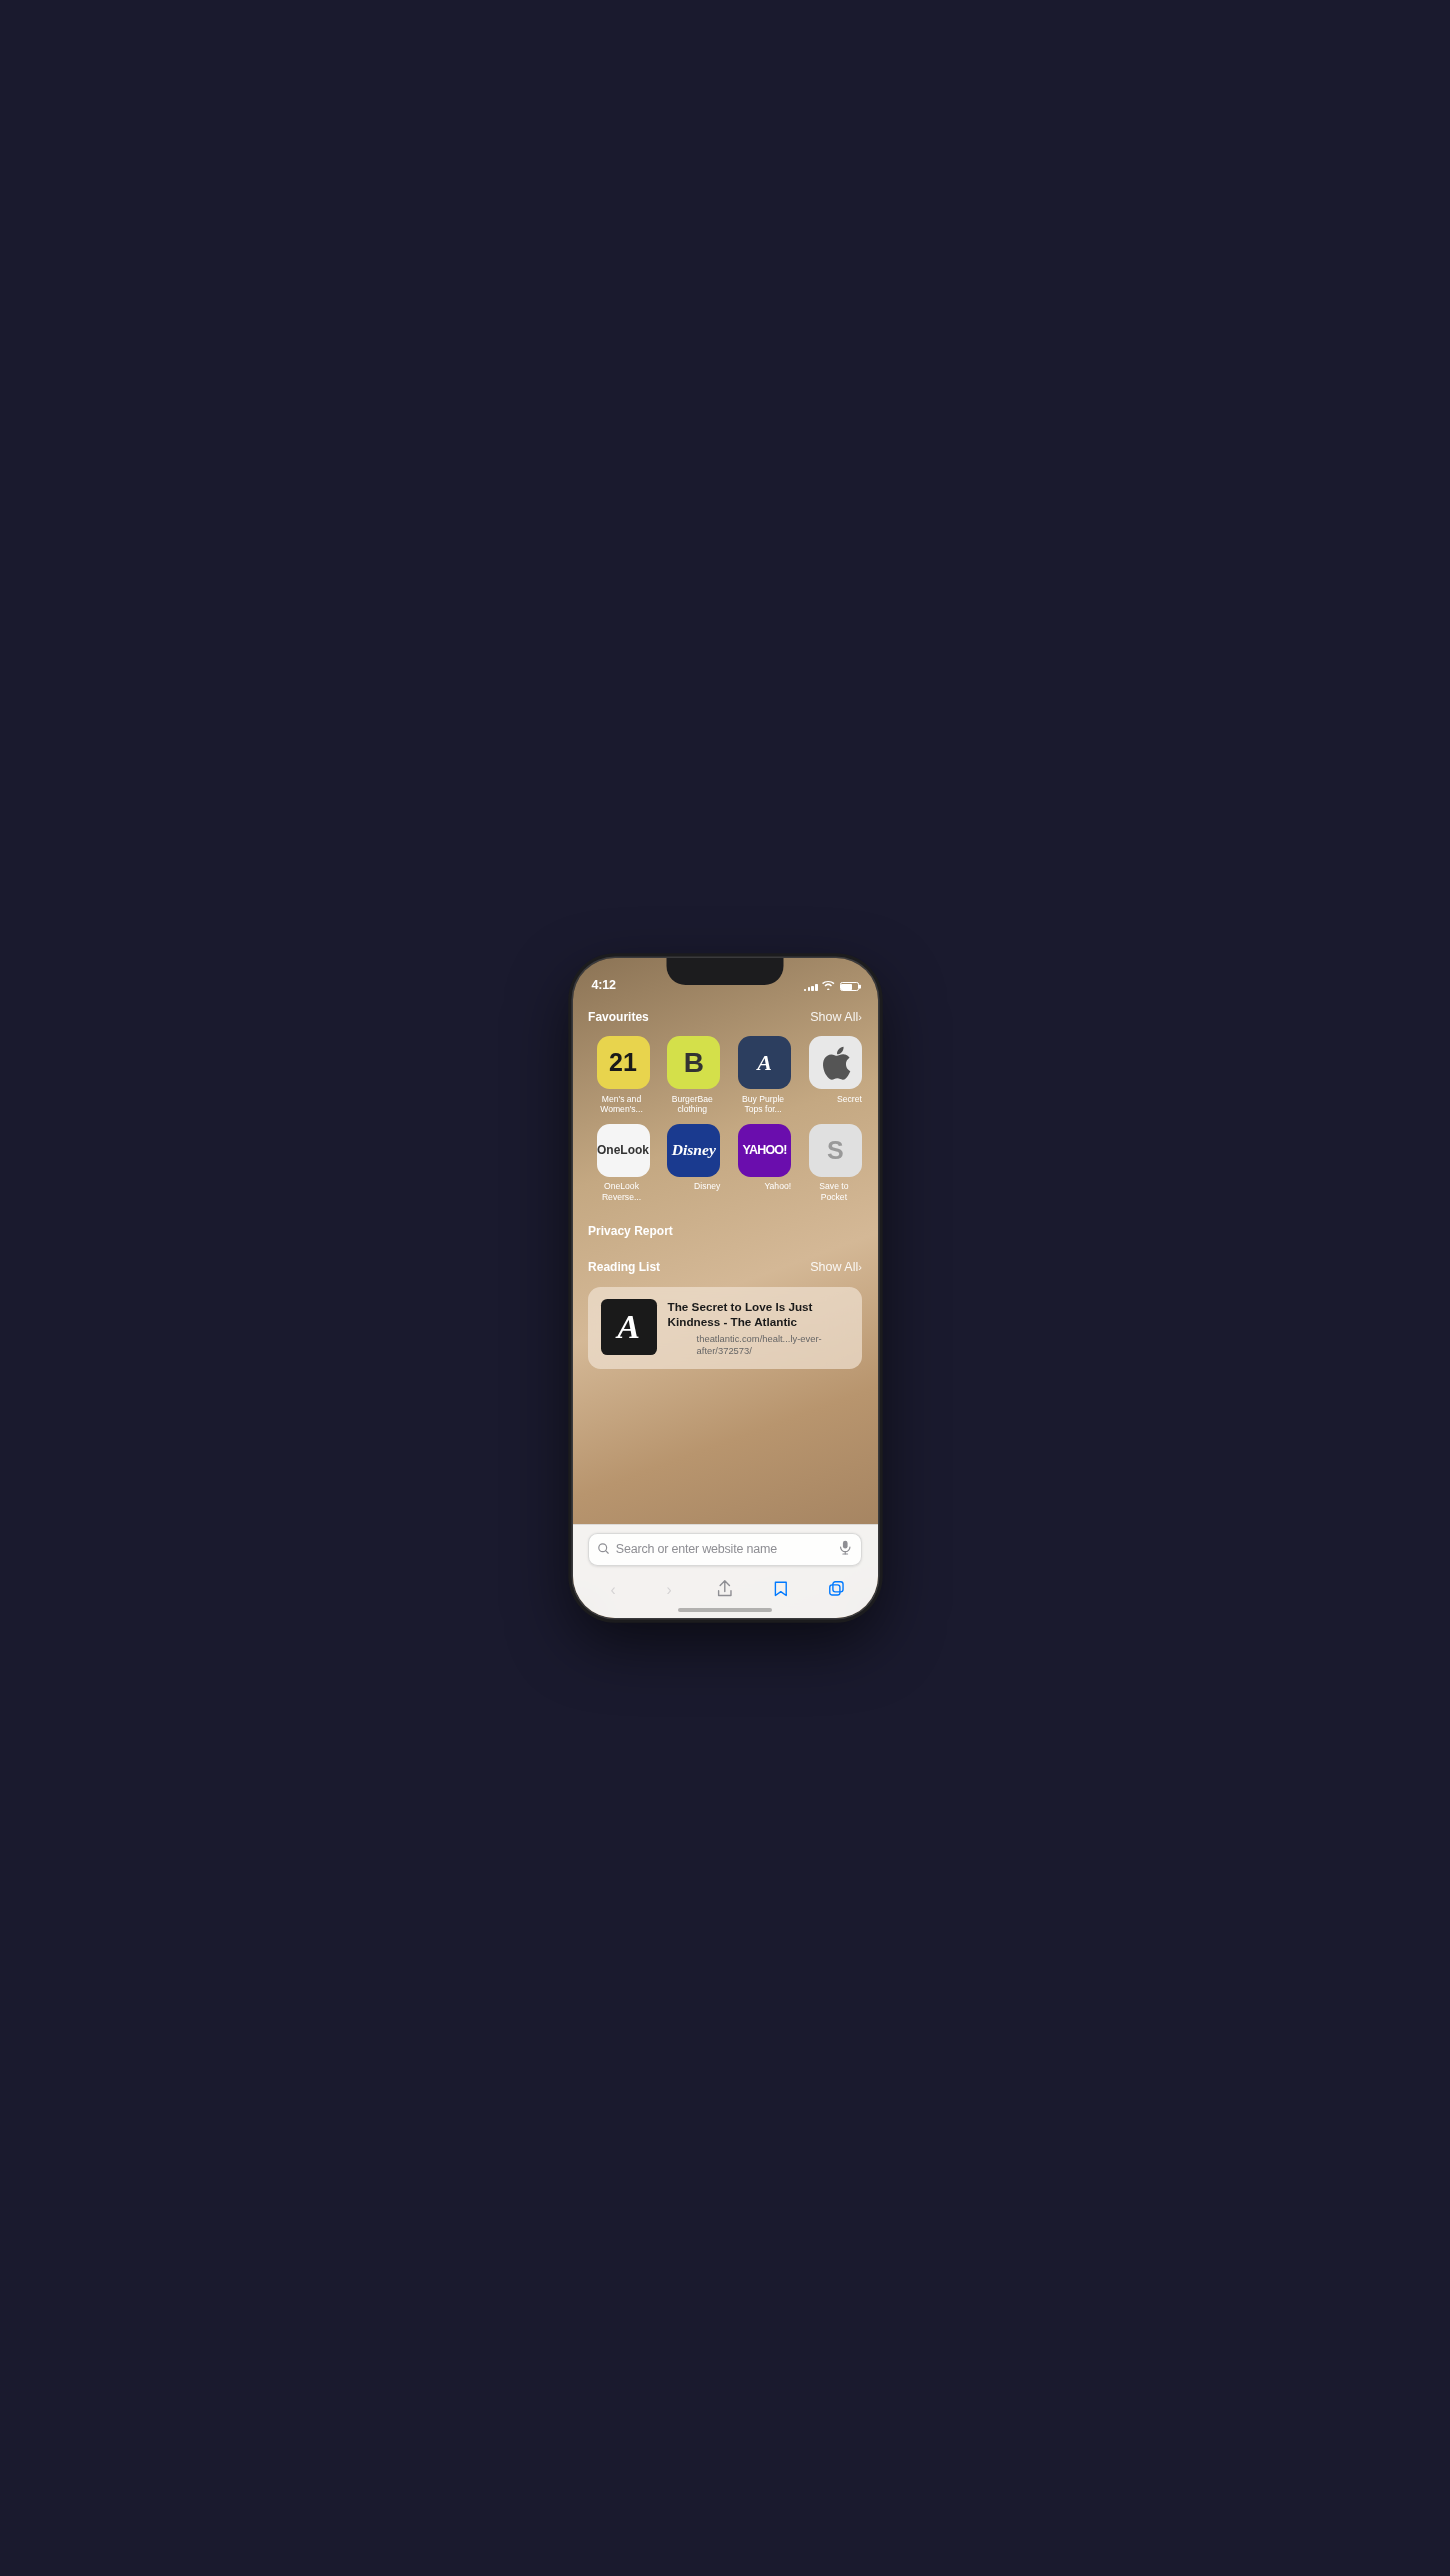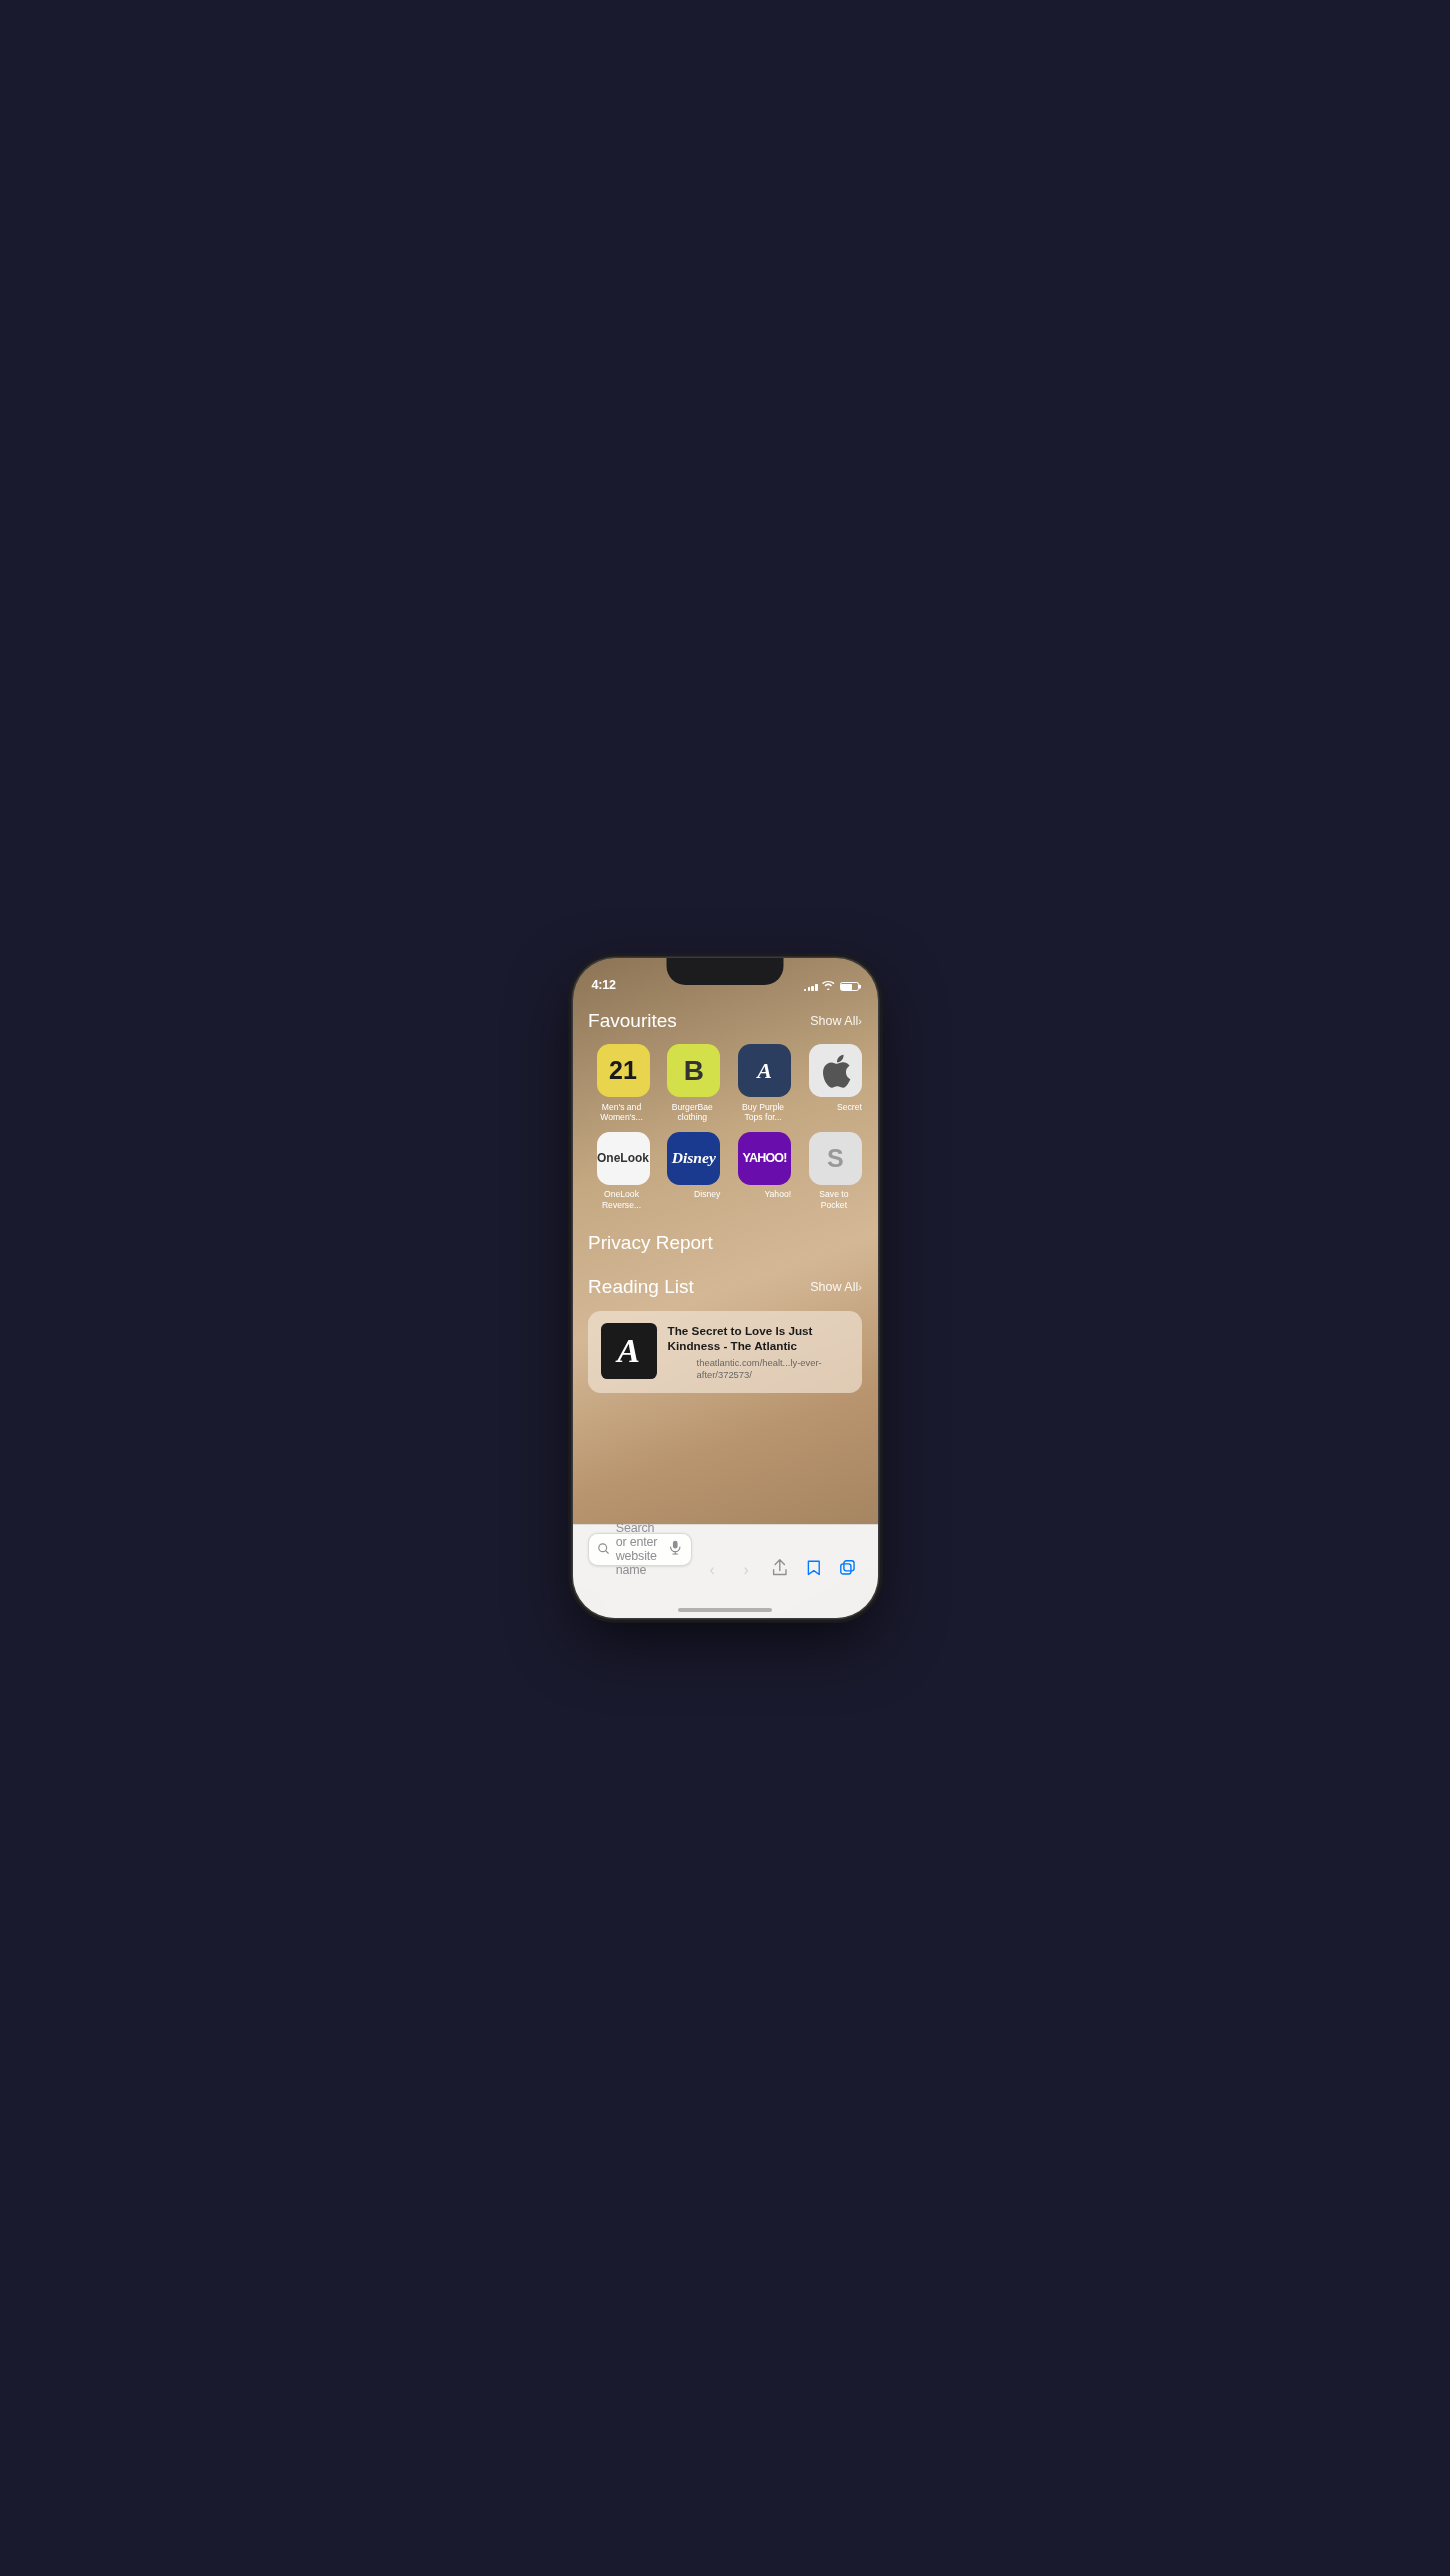--- a/index.html
+++ b/index.html
@@ -141,22 +141,22 @@
     }
     .content::-webkit-scrollbar { display: none; }
     
     .section-header {
       display: flex;
       align-items: center;
       justify-content: space-between;
       margin-bottom: 12.5px;
     }
     .section-title {
-      font-size: 19px;
-      font-weight: 400;
+      font-size: 12px;
+      font-weight: 700;
       color: white;
     }
     .show-all-btn {
       font-size: 12.5px;
       color: white;
       opacity: 0.9;
       display: flex;
       align-items: center;
       gap: 0;
       cursor: pointer;
@@ -313,21 +313,21 @@
     .bottom-bar {
       position: absolute;
       bottom: 0;
       left: 0;
       right: 0;
       height: 94px;
       background: rgba(248, 248, 248, 0.95);
       backdrop-filter: blur(15.6px);
       border-top: 0.4px solid rgba(0,0,0,0.1);
       display: flex;
-      flex-direction: row;
+      flex-direction: column;
       padding: 0 12.5px;
     }
     .search-bar {
       margin: 7.8px 3.1px 0;
       background: rgba(255,255,255,0.9);
       border: 0.4px solid rgba(0,0,0,0.15);
       border-radius: 9.4px;
       height: 33px;
       display: flex;
       align-items: center;

